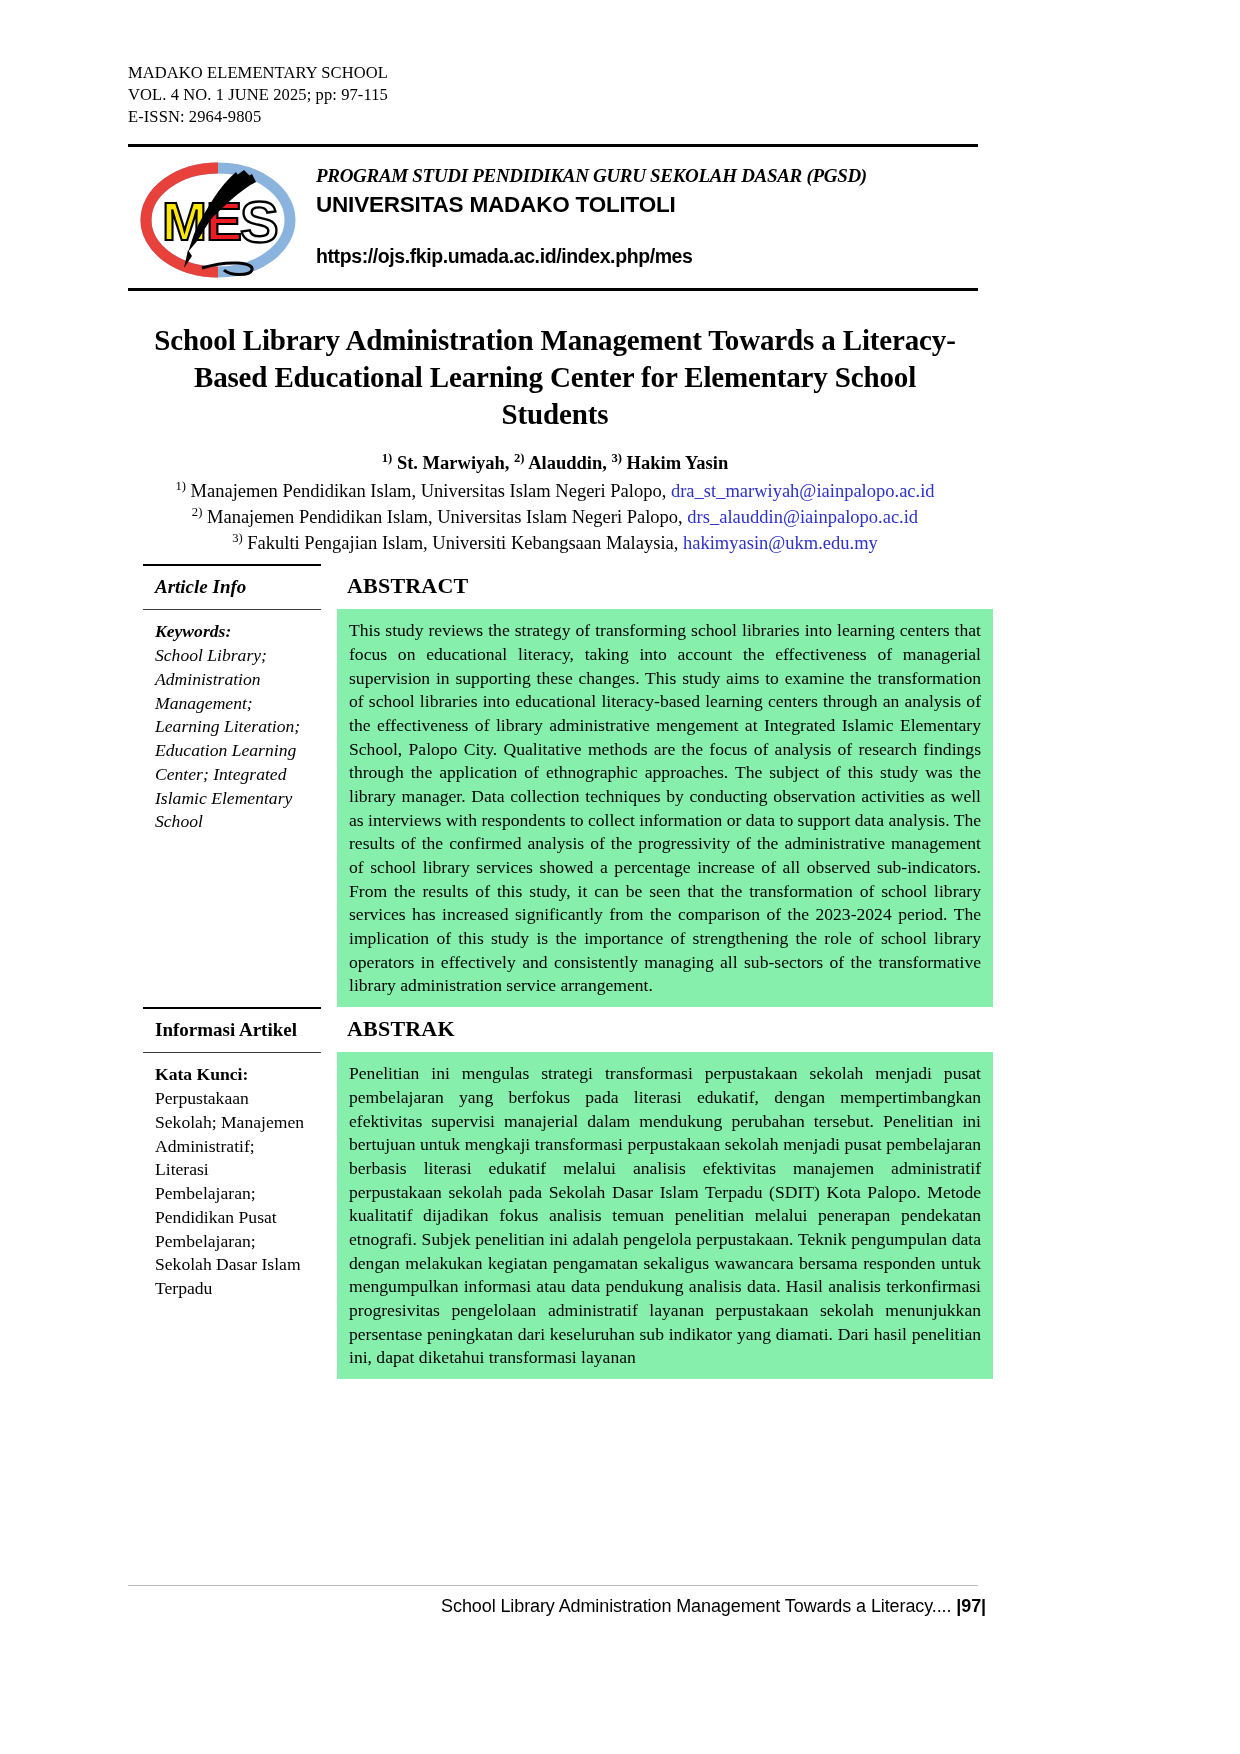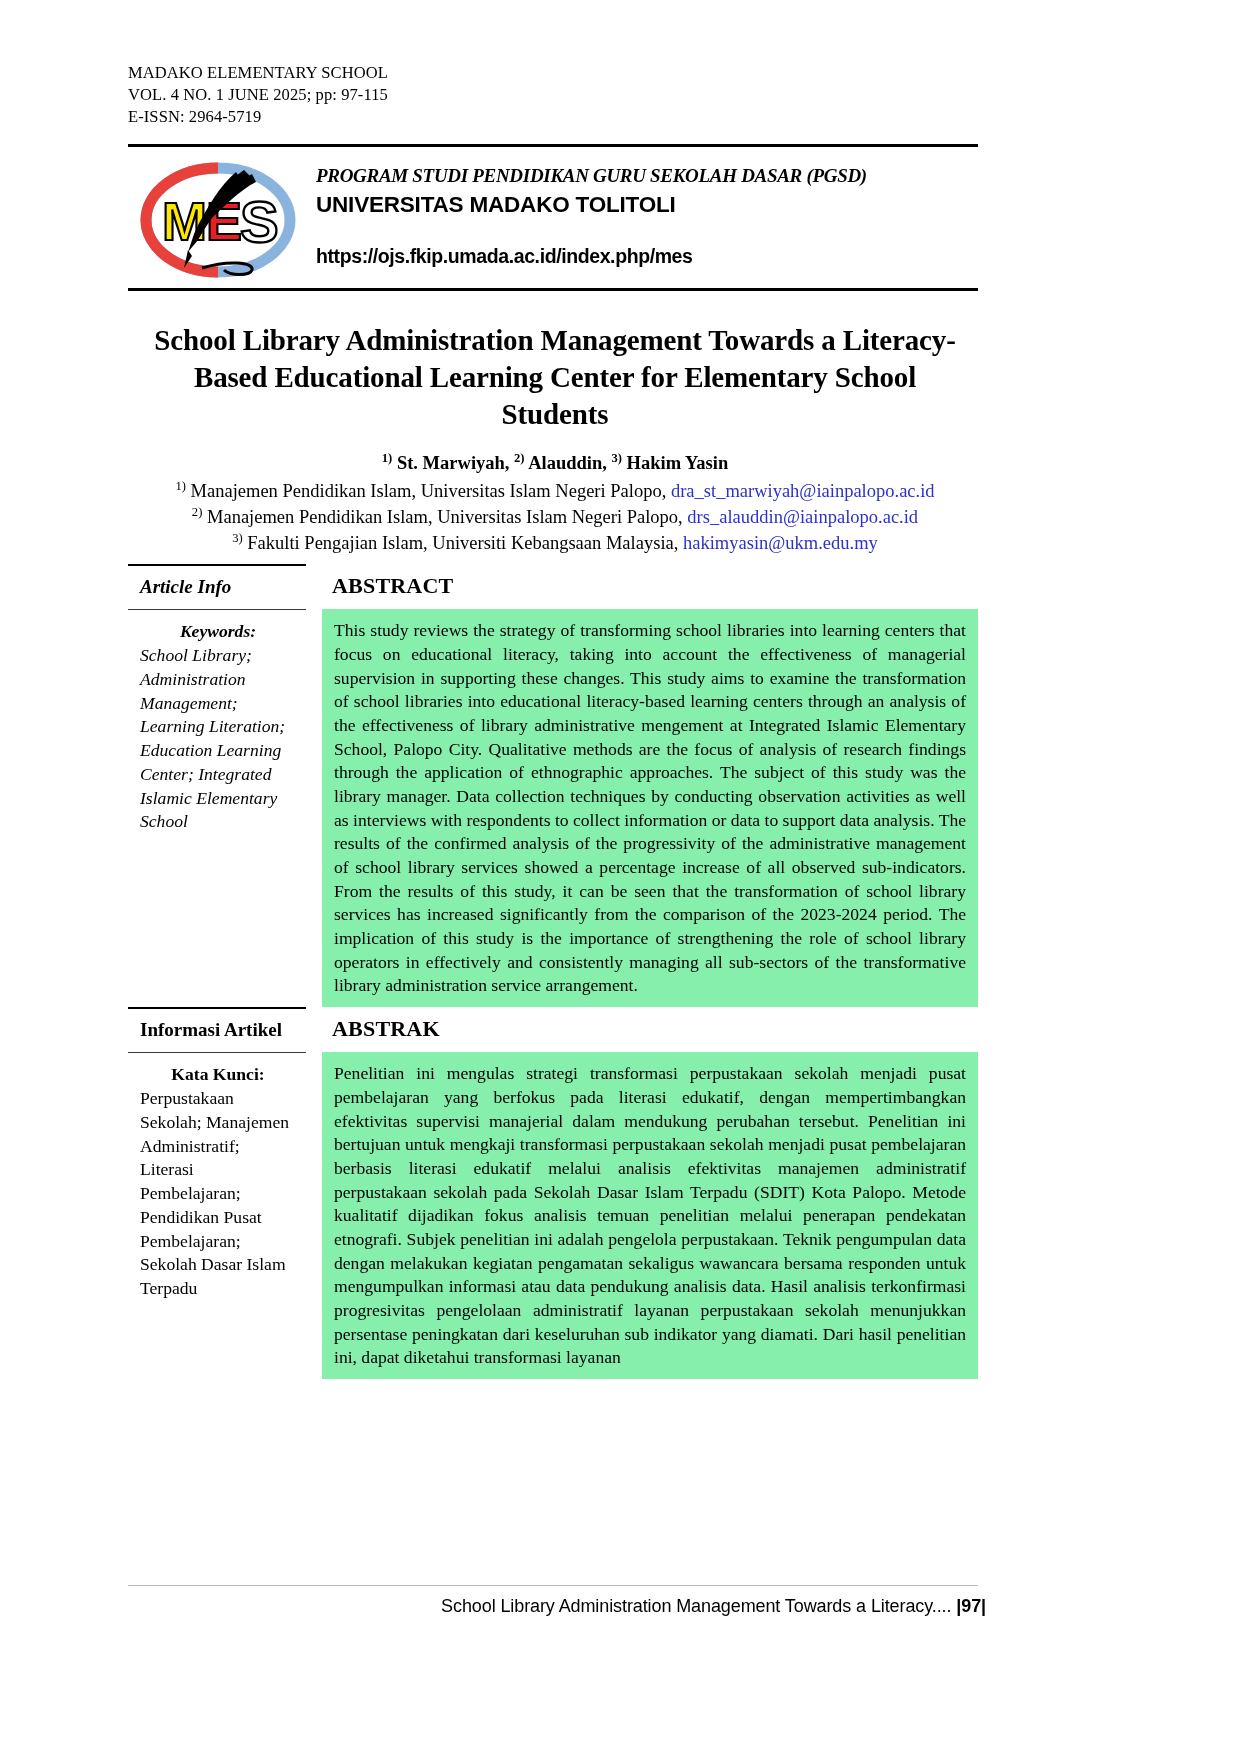--- a/index.html
+++ b/index.html
@@ -125,21 +125,21 @@
   .affil {
     font-size: 18.5px;
     line-height: 1.42;
   }
   .affil .mail { color: #2d31c8; }
   sup { font-size: .68em; vertical-align: super; line-height: 0; }
 
   
   .grid {
     position: absolute;
-    left: 128px;
+    left: 143px;
     top: 564px;
     width: 850px;
   }
   .row {
     display: flex;
     align-items: stretch;
   }
   .col-left {
     flex: 0 0 178px;
     width: 178px;
@@ -171,21 +171,21 @@
     padding: 9px 0 10px 10px;
     line-height: 1.2;
     letter-spacing: .2px;
   }
   .kw {
     font-size: 17.6px;
     line-height: 1.35;
     padding: 10px 0 0 12px;
   }
   .kw.en { font-style: italic; }
-  .kw .kw-label { font-weight: bold; display: block; text-align: center; }
+  .kw .kw-label { font-weight: bold; display: block; }
   .kw .kw-list { display: block; }
 
   .abs-box {
     background: #86efac;
     font-size: 17.6px;
     line-height: 1.345;
     text-align: justify;
     padding: 10px 12px 9px 12px;
     box-sizing: border-box;
     hyphens: none;
@@ -213,21 +213,21 @@
   .footer .pageno { font-weight: bold; }
 </style>
 </head>
 <body>
 
 <div class="page">
 
   <div class="masthead">
     <div>MADAKO ELEMENTARY SCHOOL</div>
     <div>VOL. 4 NO. 1 JUNE 2025; pp: 97-115</div>
-    <div>E-ISSN: 2964-5719</div>
+    <div>E-ISSN: 2964-9805</div>
   </div>
 
   <div class="rule-thick" id="rule-top"></div>
 
   <div class="banner">
     <div class="logo-wrap">
       <svg class="logo-svg" width="180" height="128" viewBox="0 0 180 128">
 
         <ellipse cx="90" cy="64" rx="72" ry="52" fill="none" stroke="#8ab4dd" stroke-width="11"></ellipse>
 

